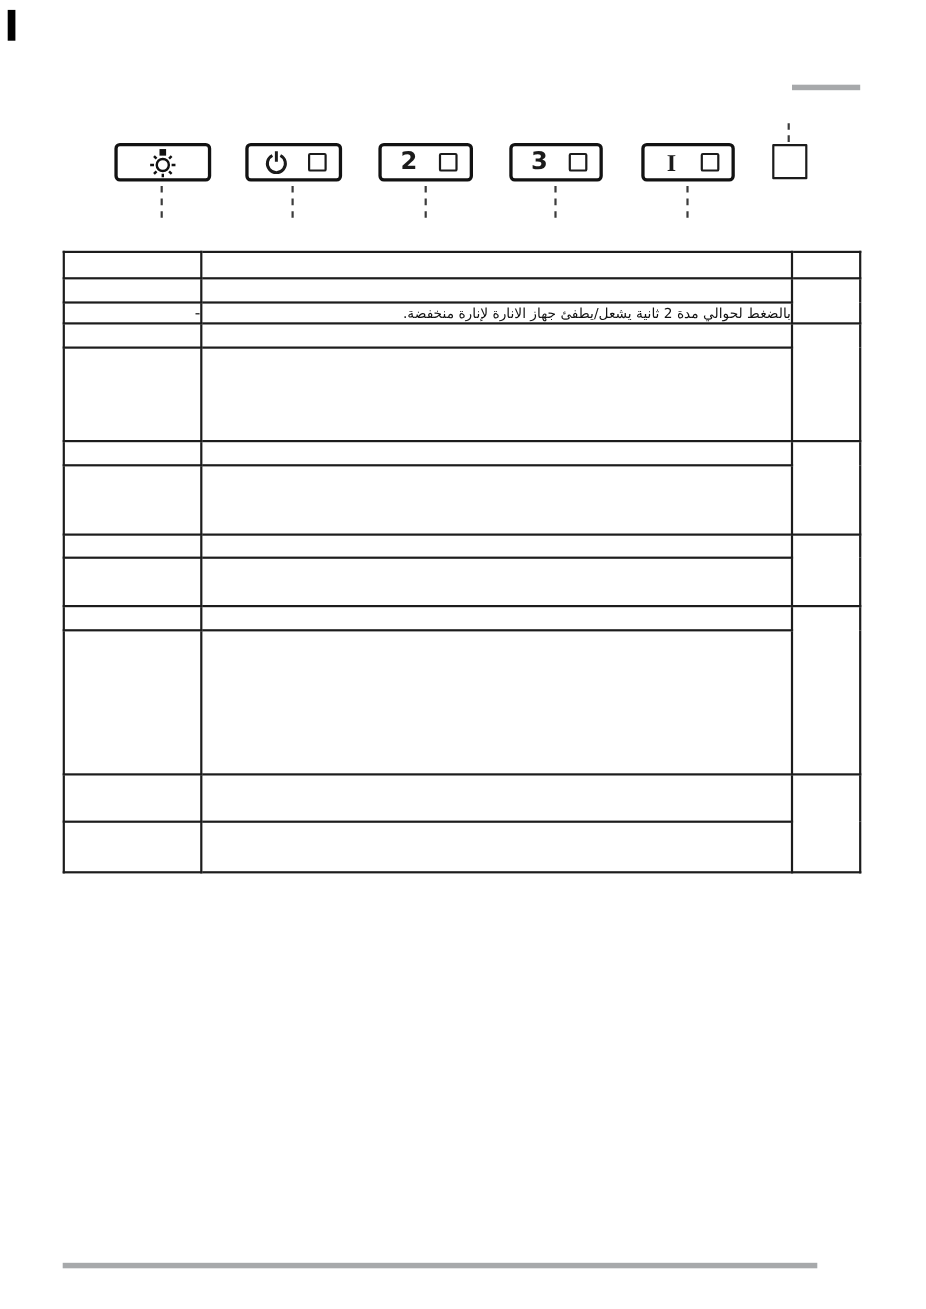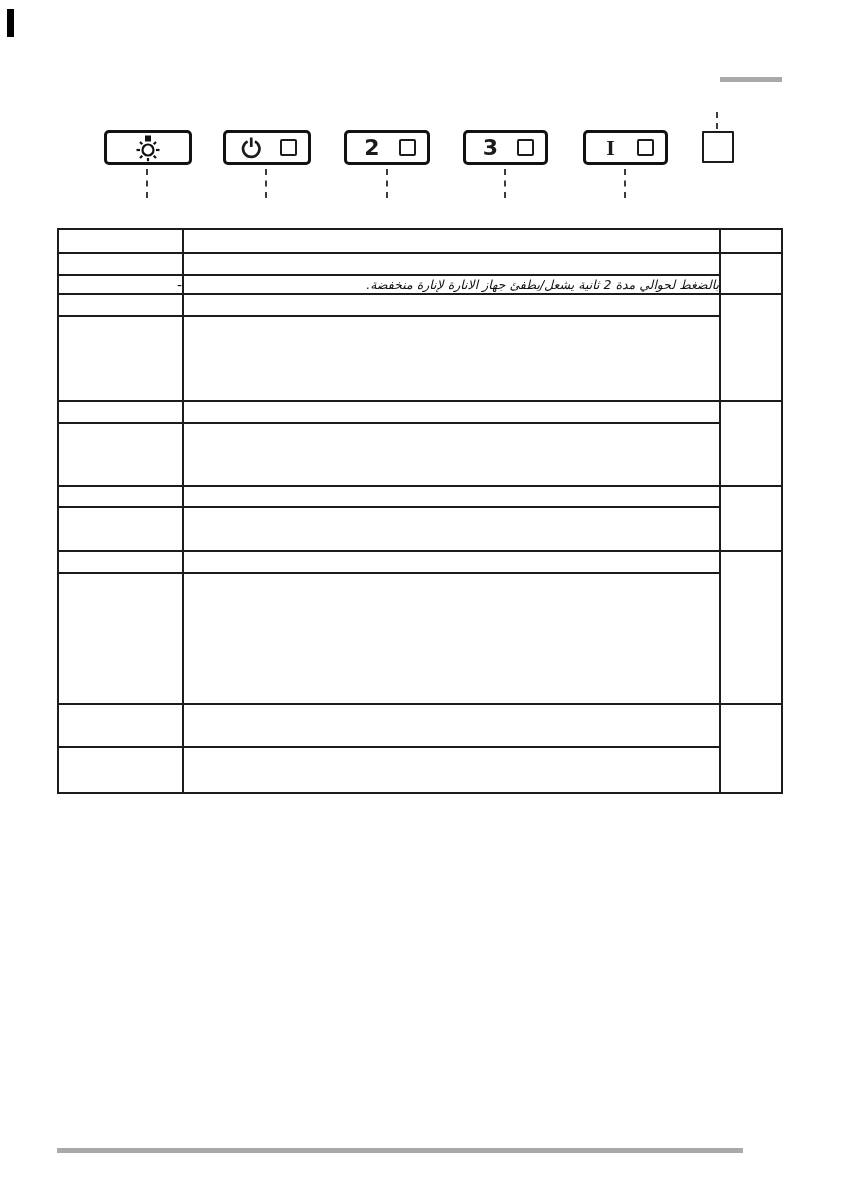--- a/index.html
+++ b/index.html
@@ -40,21 +40,21 @@
 
   
   table.spec{position:absolute;left:57px;top:228px;width:726px;border-collapse:collapse;
        table-layout:fixed;background:#fff;}
   table.spec td{border:2px solid #1c1c1c;padding:0;vertical-align:middle;}
   .r1{height:24px}.r2{height:22px}.r3{height:19px}.r4{height:22px}.r5{height:85px}
   .r6{height:22px}.r7{height:63px}.r8{height:21px}.r9{height:44px}.r10{height:22px}
   .r11{height:131px}.r12{height:43px}.r13{height:46px}
   td.cell-left{text-align:right;padding-right:8px;font-size:14px;color:#111;}
   td.cell-mid{direction:rtl;text-align:right;padding:0 3px 2px 4px;font-size:12.5px;
-       color:#111;font-family:"DejaVu Sans",sans-serif;line-height:1.25;font-style:italic;}
+       color:#111;font-family:"DejaVu Sans",sans-serif;line-height:1.25;}
   td.cell-ref{background:#fff;}
 </style>
 </head>
 <body>
 
 <div class="page">
 
   <div class="corner-mark"></div>
   <div class="bar-top-right"></div>
 

